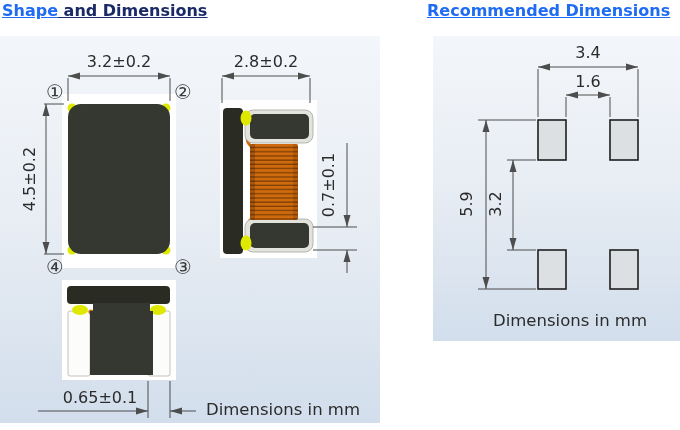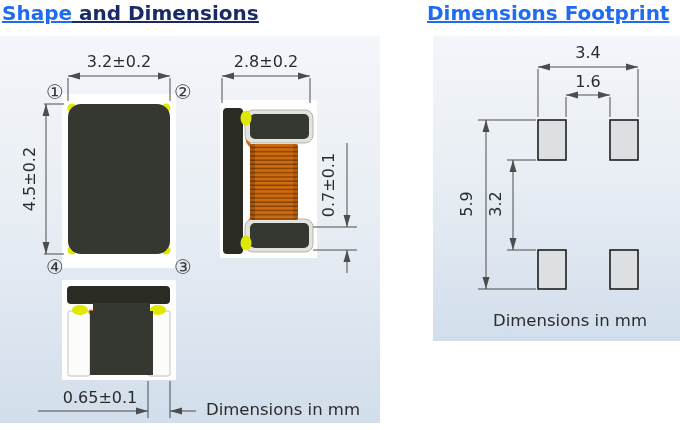--- a/index.html
+++ b/index.html
@@ -1,18 +1,18 @@
 <!DOCTYPE html>
 <html style="--title-blue: #1f6bf2; --title-dark: #1a2a66; --body-dark: #353830; --flange-dark: #2a2c24; --coil-orange: #d06a0e; --coil-stripe: #7e4005; --terminal-yellow: #dfe900; --pad-fill: #dde0e3; --pad-border: #1f1f1f; --dim-line: #4d4d4d; --dim-text: #2b2b2b; --panel-top: #f3f6fa; --panel-mid: #e9eef4; --panel-bottom: #d2deec;"><head>
 <meta charset="utf-8">
 <style>
   html,body{margin:0;padding:0;background:#fff;}
   .stage{position:relative;width:680px;height:430px;background:#fff;overflow:hidden;
          font-family:"DejaVu Sans", sans-serif;}
-  .title{position:absolute;font-weight:bold;font-size:20px;text-decoration:underline;cursor:pointer;white-space:nowrap;}
+  .title{position:absolute;font-weight:bold;font-size:16px;text-decoration:underline;cursor:pointer;white-space:nowrap;}
   .left-title{left:2px;top:1px;color:var(--title-blue);}
   .left-title .t1{color:var(--title-blue);text-decoration:underline;}
   .left-title .t2{color:var(--title-dark);text-decoration:underline;}
   .right-title{left:427px;top:1px;color:var(--title-blue);}
   .panel{position:absolute;background:linear-gradient(180deg,var(--panel-top) 0%,var(--panel-mid) 45%,var(--panel-bottom) 100%);}
   .left-panel{left:0;top:36px;width:380px;height:387px;}
   .right-panel{left:433px;top:36px;width:283px;height:305px;}
   svg{display:block;}
   .white-card{fill:#ffffff;}
   .body-dark{fill:var(--body-dark);}
@@ -27,21 +27,21 @@
   .note-text{font:16.5px "DejaVu Sans", sans-serif;fill:var(--dim-text);text-anchor:middle;}
   .circ-num{font:20px "DejaVu Sans", sans-serif;fill:#3a3a3a;text-anchor:middle;}
 </style>
 </head>
 <body>
 
 <div class="stage">
 
   <a class="title left-title"><span class="t1">Shape</span><span class="t2"> and Dimensions</span></a>
 
-  <a class="title right-title">Dimensions Footprint</a>
+  <a class="title right-title">Recommended Dimensions</a>
 
   <div class="panel left-panel">
     <svg width="380" height="387" viewBox="0 36 380 387">
       <defs>
         <marker id="arrL" markerUnits="userSpaceOnUse" markerWidth="15" markerHeight="9" refX="13.5" refY="4.5" orient="auto-start-reverse">
           <path d="M13.5,4.5 L1.5,1 L1.5,8 Z" fill="#4d4d4d"></path>
         </marker>
         <pattern id="coilp" x="250" y="144" width="48" height="4.2" patternUnits="userSpaceOnUse">
           <rect width="48" height="4.2" fill="#d06a0e"></rect>
           <rect y="2.9" width="48" height="1.3" fill="#7e4005"></rect>

